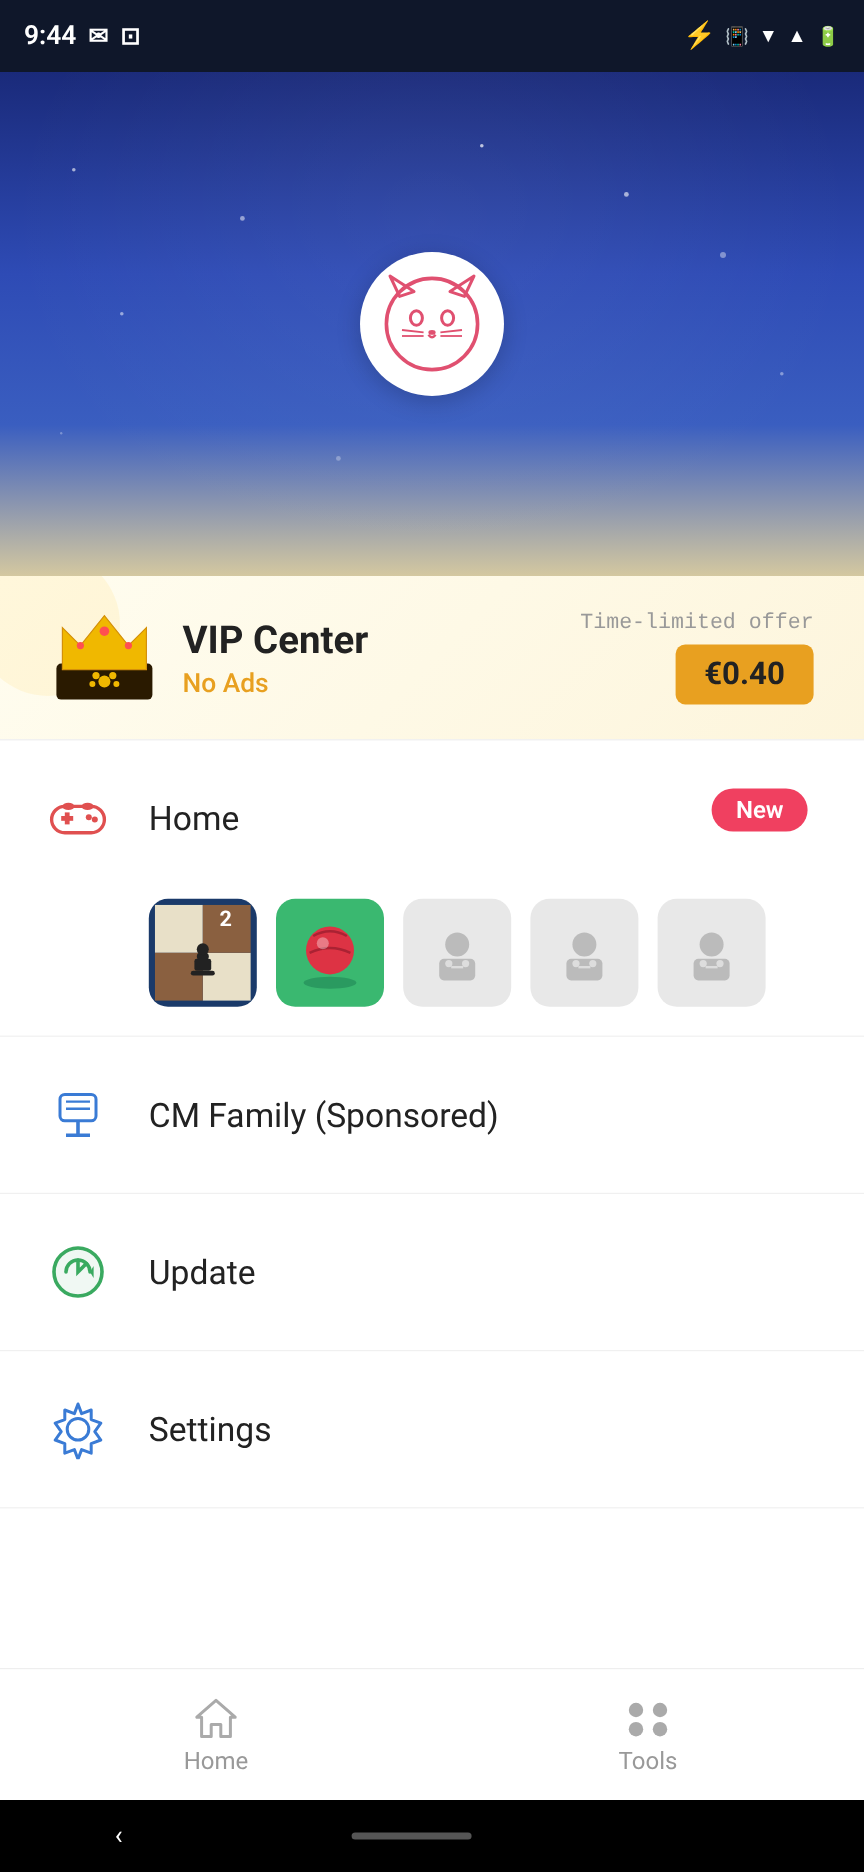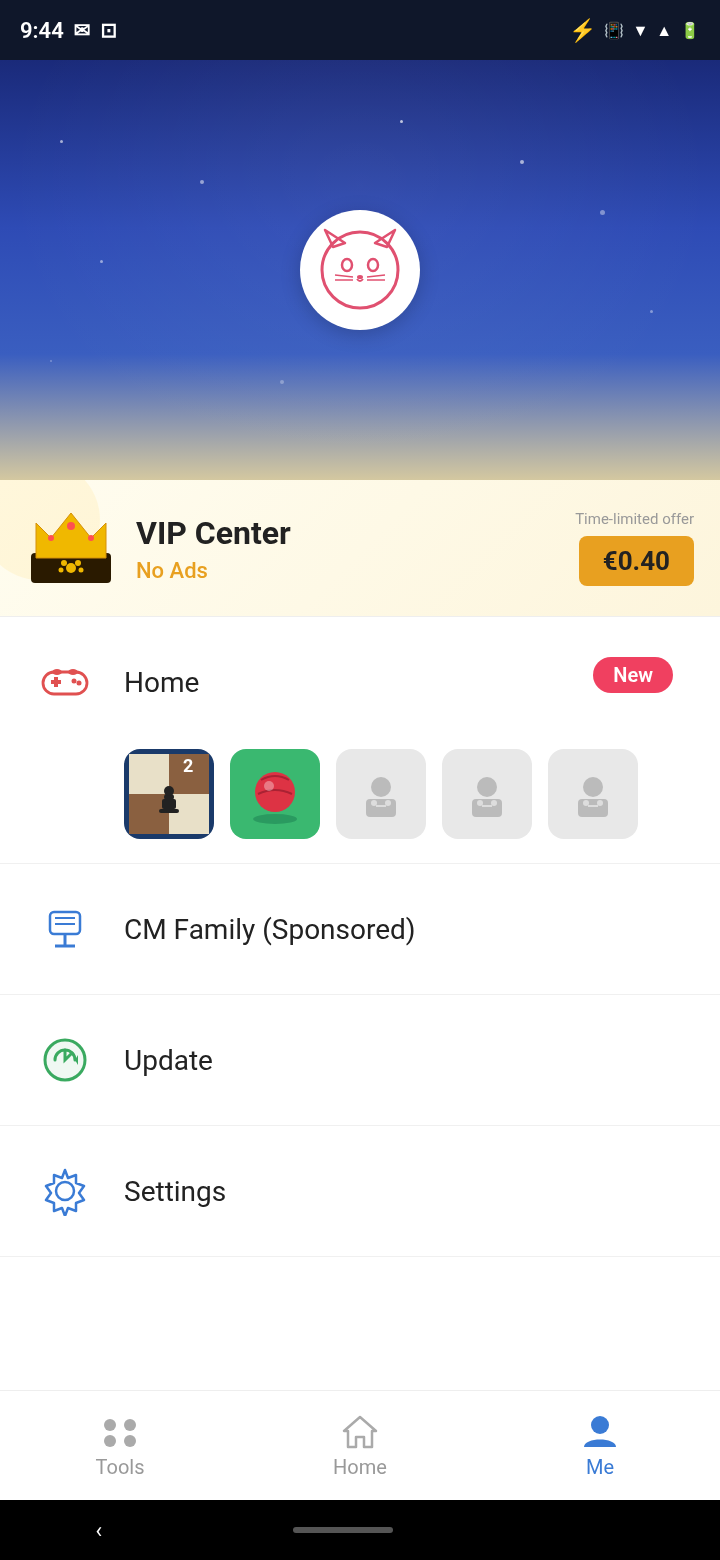--- a/index.html
+++ b/index.html
@@ -65,21 +65,21 @@
     }
     .avatar-inner {
       width: 90px;
       height: 90px;
     }
 
     
     .vip-banner {
       width: 720px;
       background: linear-gradient(135deg, #fffdf0 0%, #fdf5dc 100%);
-      padding: 28px 26px;
+      padding: 28px 42px;
       display: flex;
       align-items: center;
       justify-content: space-between;
       border-bottom: 1px solid #eee;
       position: relative;
       overflow: hidden;
     }
     .vip-banner::before {
       content: '';
       position: absolute;
@@ -100,22 +100,23 @@
       font-weight: 700;
       color: #222;
     }
     .vip-subtitle {
       font-size: 22px;
       color: #e8a020;
       font-weight: 500;
     }
     .vip-right { display: flex; flex-direction: column; align-items: flex-end; gap: 8px; }
     .time-limited-text {
-      font-size: 15px;
+      font-size: 18px;
       color: #999;
+      font-family: Liberation Mono, monospace;
     }
     .price-badge {
       background: #e8a020;
       color: #222;
       font-size: 26px;
       font-weight: 700;
       padding: 10px 24px;
       border-radius: 8px;
     }
 
@@ -440,42 +441,35 @@
     </div>
     <span class="menu-label">Settings</span>
   </div>
 
   <div style="height: 110px;"></div>
 </div>
 
 <div class="bottom-nav">
 
   <div class="nav-item">
+    <svg width="40" height="36" viewBox="0 0 40 36">
+      <path d="M 20 4 L 4 18 L 8 18 L 8 34 L 16 34 L 16 24 L 24 24 L 24 34 L 32 34 L 32 18 L 36 18 Z" fill="none" stroke="#aaa" stroke-width="2.5" stroke-linejoin="round"></path>
+    </svg>
+    <span class="nav-label">Home</span>
+  </div>
+
+  <div class="nav-item">
     <svg width="44" height="36" viewBox="0 0 44 36">
       <circle cx="12" cy="12" r="6" fill="#aaa"></circle>
       <circle cx="32" cy="12" r="6" fill="#aaa"></circle>
       <circle cx="12" cy="28" r="6" fill="#aaa"></circle>
       <circle cx="32" cy="28" r="6" fill="#aaa"></circle>
     </svg>
     <span class="nav-label">Tools</span>
   </div>
 
-  <div class="nav-item">
-    <svg width="40" height="36" viewBox="0 0 40 36">
-      <path d="M 20 4 L 4 18 L 8 18 L 8 34 L 16 34 L 16 24 L 24 24 L 24 34 L 32 34 L 32 18 L 36 18 Z" fill="none" stroke="#aaa" stroke-width="2.5" stroke-linejoin="round"></path>
-    </svg>
-    <span class="nav-label">Home</span>
-  </div>
-
-  <div class="nav-item">
-    <svg width="40" height="36" viewBox="0 0 40 36">
-      <circle cx="20" cy="12" r="9" fill="#3a7bd5"></circle>
-      <path d="M 4 34 C 4 24 36 24 36 34" fill="#3a7bd5"></path>
-    </svg>
-    <span class="nav-label active">Me</span>
-  </div>
 </div>
 
 <div class="system-nav">
   <span class="sys-btn">‹</span>
   <div class="home-pill"></div>
   <span style="width:40px;"></span>
 </div>
 
 </body></html>

